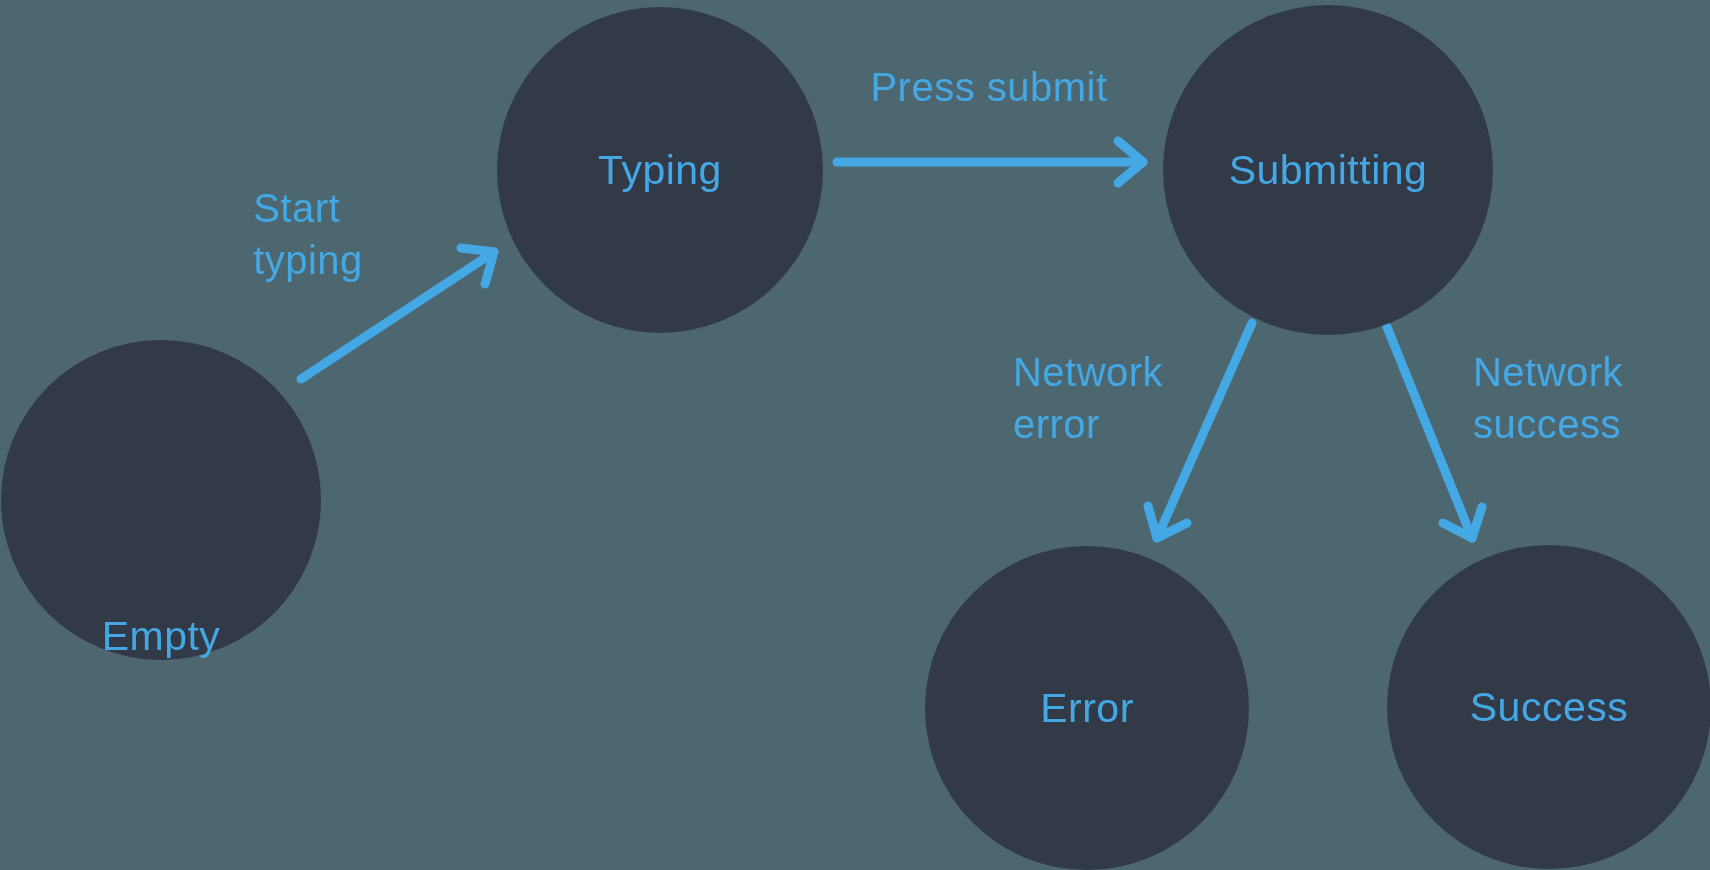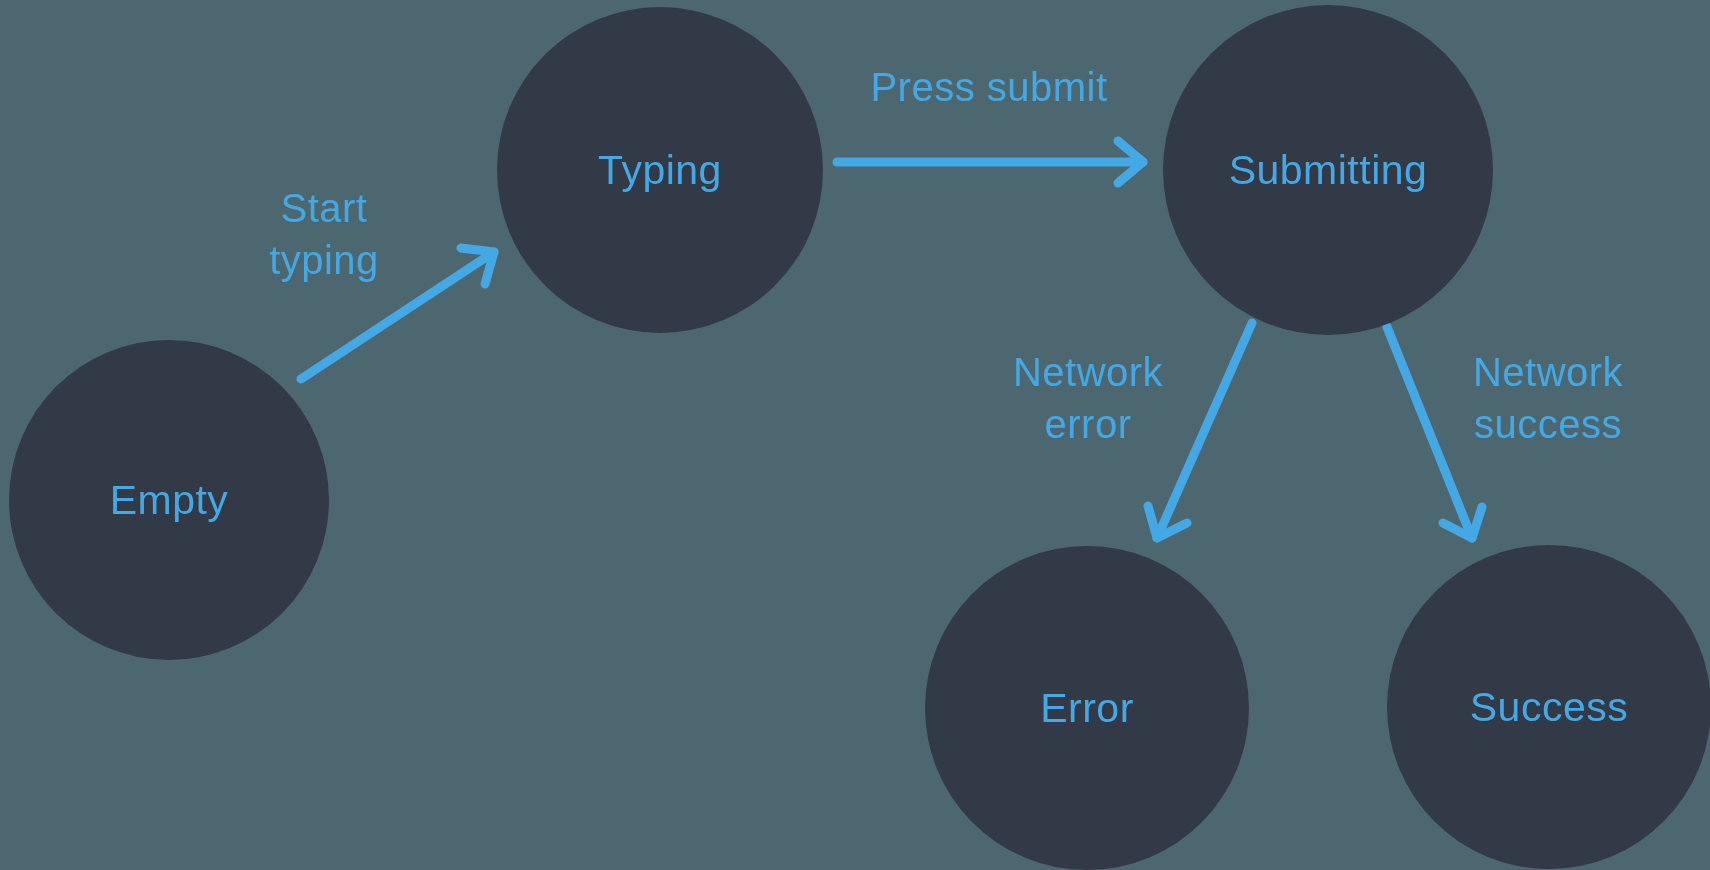--- a/index.html
+++ b/index.html
@@ -35,37 +35,37 @@
     position: absolute;
     border-radius: 50%;
     background: #333a47;
     display: flex;
     align-items: center;
     justify-content: center;
     color: #44a8e5;
     font-size: 41px;
     letter-spacing: 0.5px;
   }
-  .node-empty      { left: 9px;    top: 340px; width: 320px; height: 320px; }
+  .node-empty      { left: 1px;    top: 340px; width: 320px; height: 320px; align-items: flex-end; }
   .node-typing     { left: 497px;  top: 7px;   width: 326px; height: 326px; }
   .node-submitting { left: 1163px; top: 5px;   width: 330px; height: 330px; text-align: right; }
   .node-error      { left: 925px;  top: 546px; width: 324px; height: 324px; }
   .node-success    { left: 1387px; top: 545px; width: 324px; height: 324px; }
   .edge-label {
     position: absolute;
     transform: translate(-50%, -50%);
     color: #44a8e5;
     font-size: 40px;
     line-height: 52px;
-    text-align: center;
+    text-align: left;
     white-space: nowrap;
     letter-spacing: 0.5px;
   }
   .edge-label span { display: block; }
-  .label-start-typing    { left: 324px;  top: 234px; }
+  .label-start-typing    { left: 308px;  top: 234px; }
   .label-press-submit    { left: 989px;  top: 87px;  }
   .label-network-error   { left: 1088px; top: 398px; }
   .label-network-success { left: 1548px; top: 398px; }
 </style>
 </head>
 <body>
 
 <div class="canvas">
 
   <svg class="arrows-layer" viewBox="0 0 1710 870">

